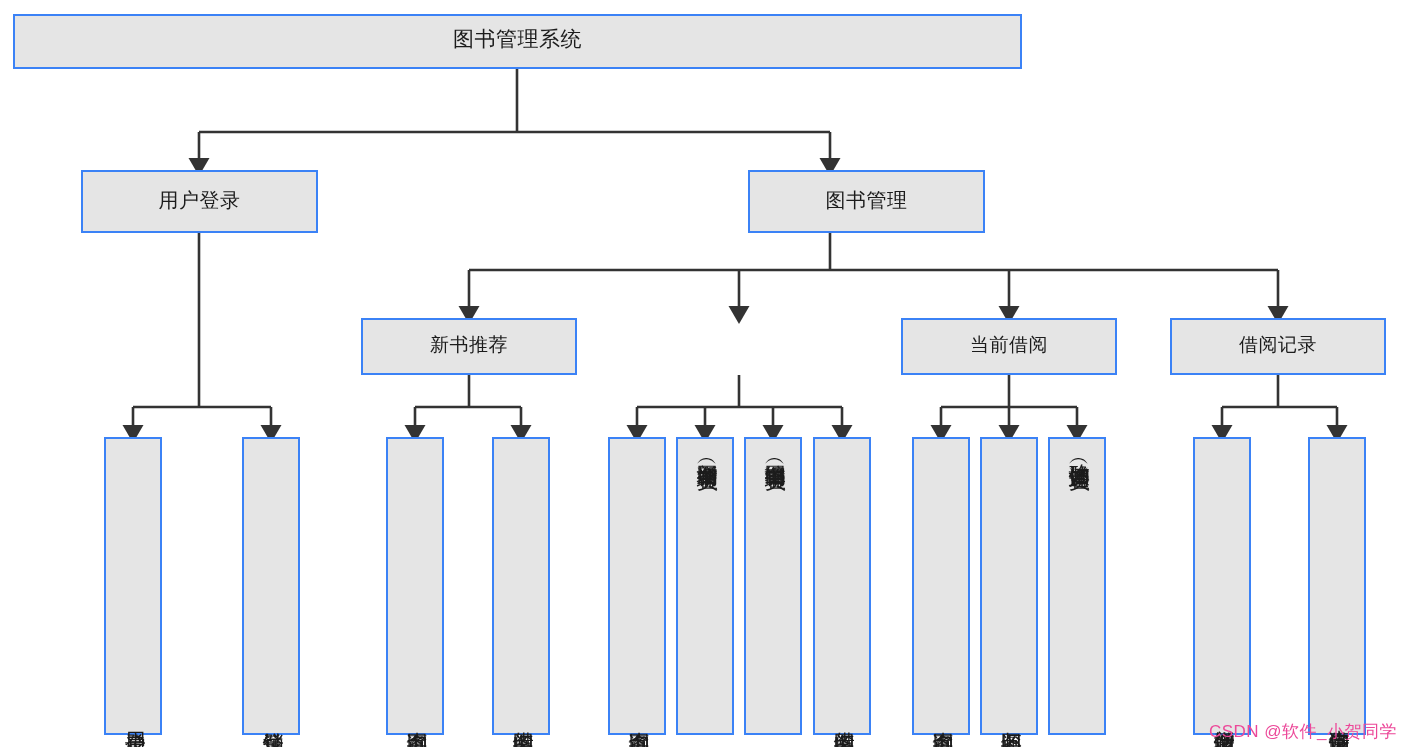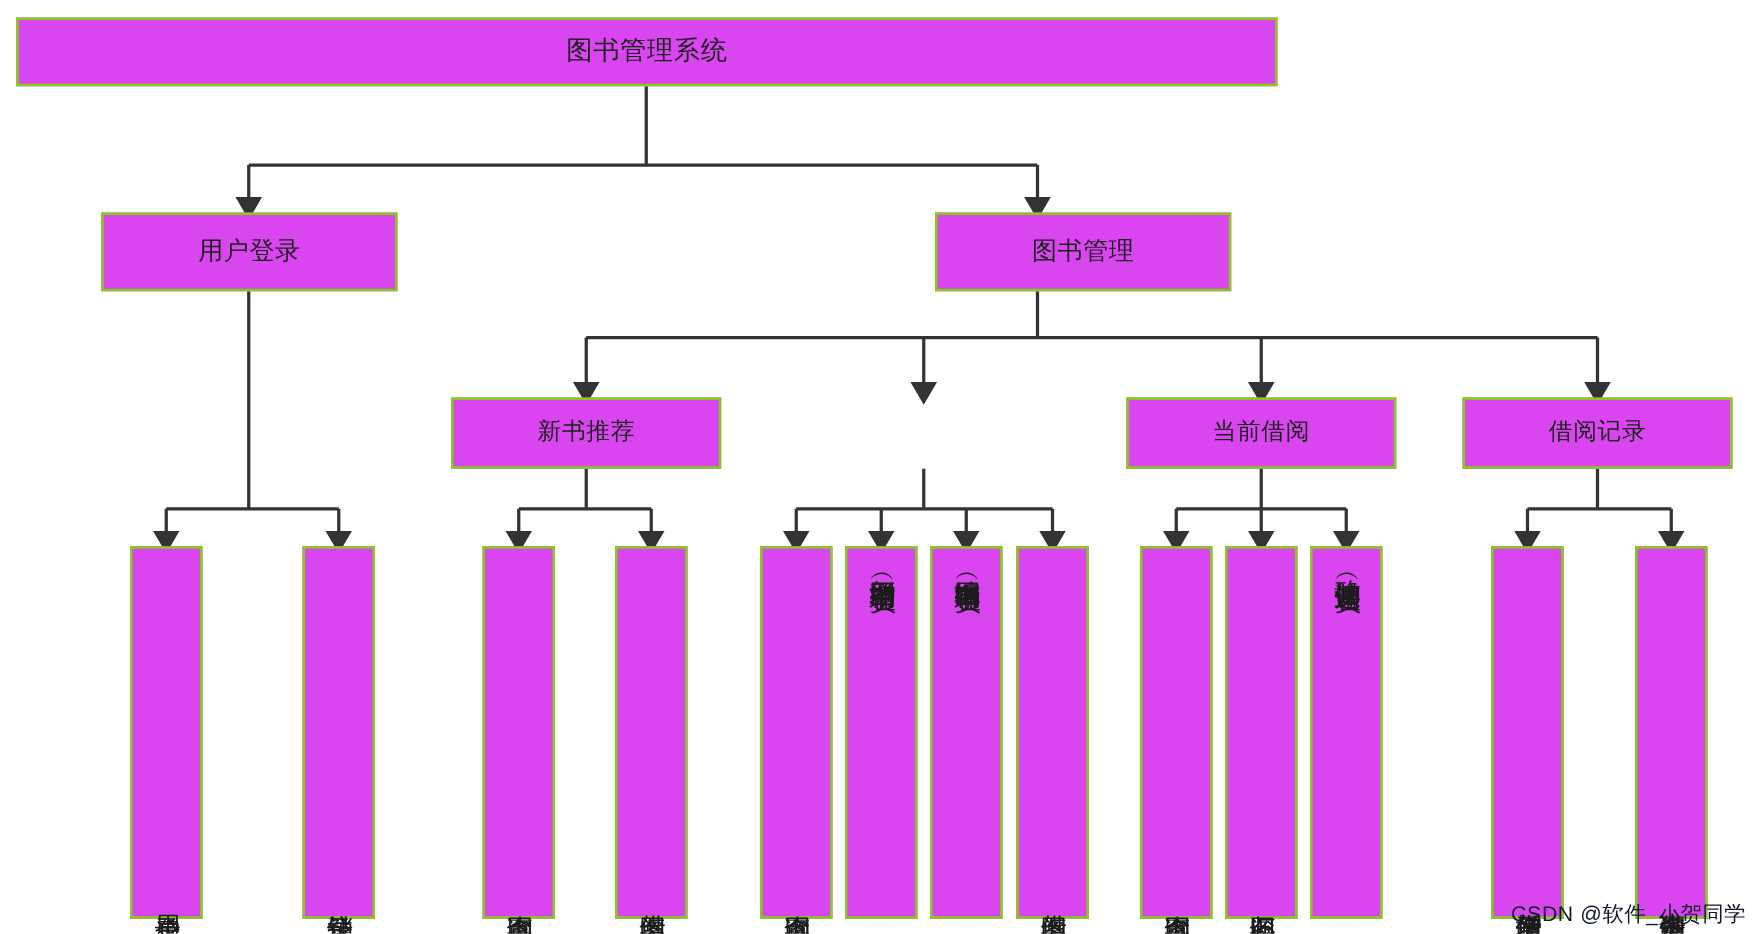--- a/index.html
+++ b/index.html
@@ -24,25 +24,26 @@
     position: absolute;
     left: 0; top: 0;
     width: 1405px;
     height: 747px;
     pointer-events: none;
   }
   
   .node {
     position: absolute;
     box-sizing: border-box;
-    background: #d946ef;
-    border: 2px solid #84cc16;
+    background: #e5e5e5;
+    border: 2px solid #3b82f6;
     display: flex;
     align-items: center;
     justify-content: center;
+    font-family: Liberation Mono, monospace;
   }
   .node .label {
     display: block;
     text-align: center;
     line-height: 1.18;
     color: #1c1c1c;
     letter-spacing: 0.5px;
   }
   
   .node.root .label { font-size: 21px; }
@@ -69,21 +70,21 @@
     line-height: 1.06;
     letter-spacing: 1px;
     white-space: nowrap;
   }
   
   #watermark {
     position: absolute;
     right: 8px;
     bottom: 4px;
     font-size: 17px;
-    color: #0f172a;
+    color: #ec4899;
     letter-spacing: 0.5px;
     white-space: nowrap;
     font-family: "Liberation Sans", "DejaVu Sans", sans-serif;
   }
 </style>
 </head>
 <body>
 
 <div id="diagram-canvas">
 

